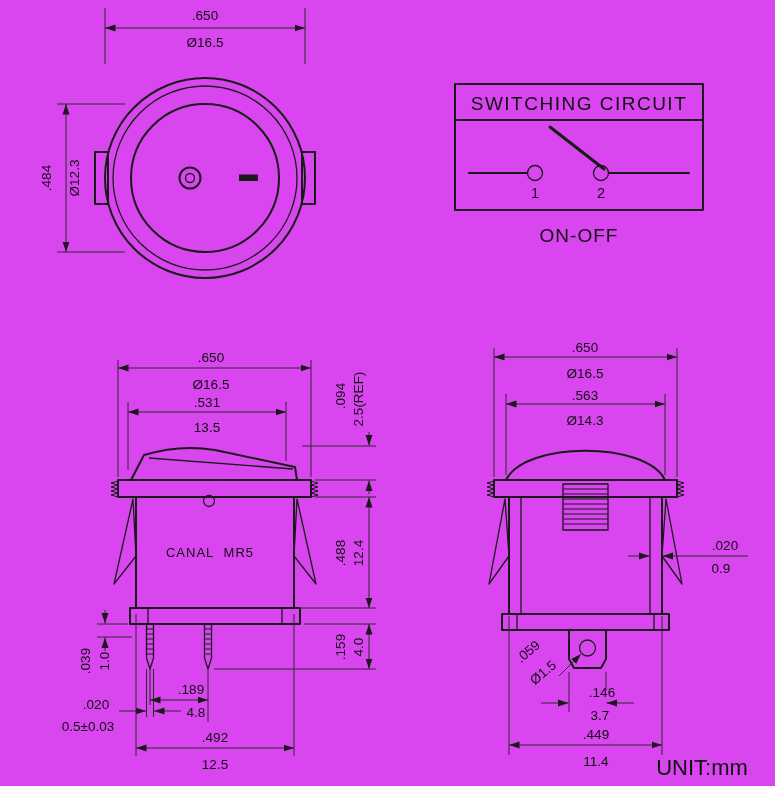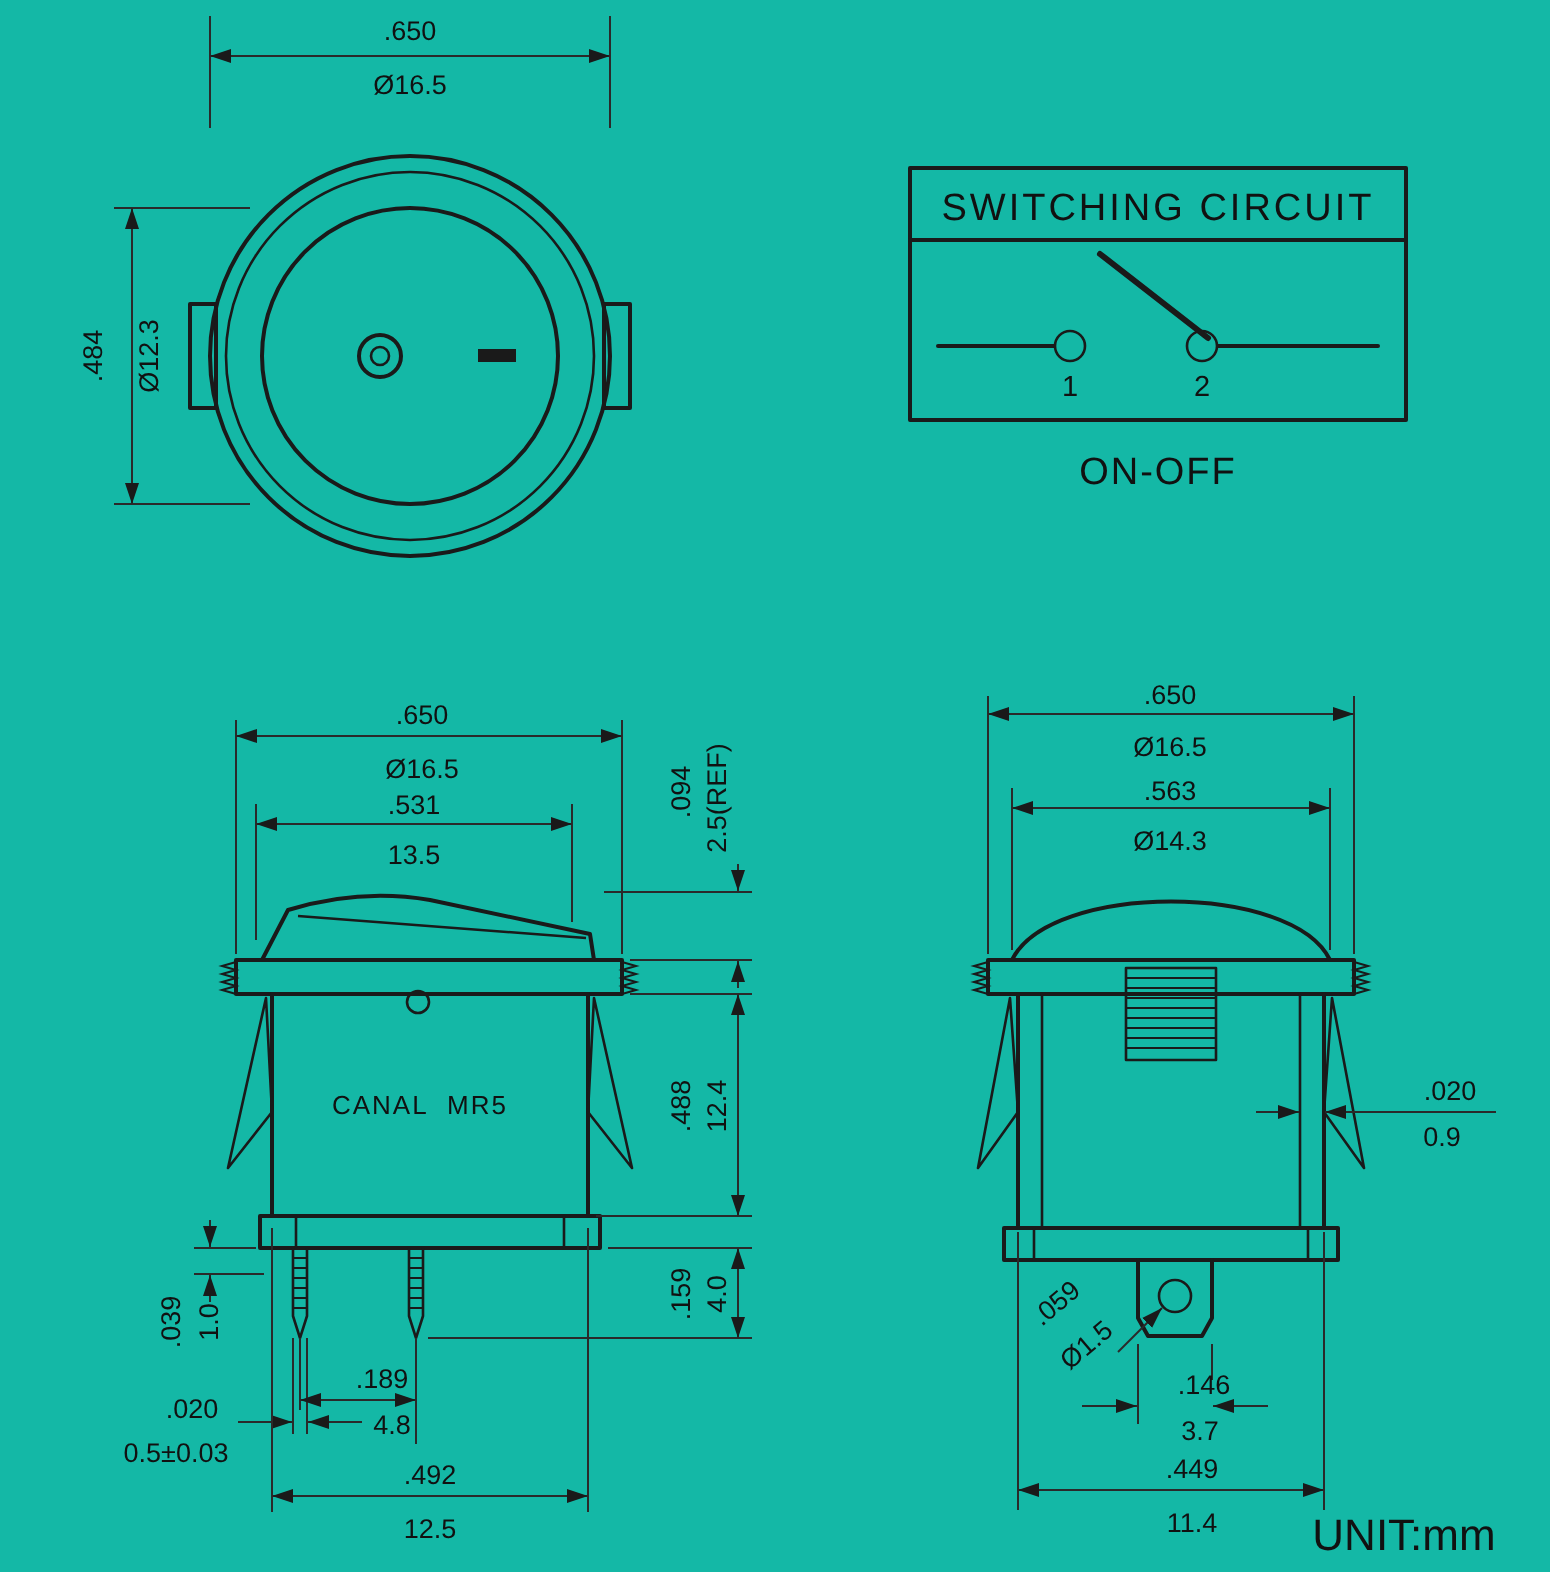--- a/index.html
+++ b/index.html
@@ -1,17 +1,17 @@
 <!DOCTYPE html>
 <html><head>
 <meta charset="utf-8">
 <style>
   html,body { margin:0; padding:0; background:#ffffff; }
   .page {
-    width:775px; height:786px; position:relative; background:#14b8a6;
+    width:775px; height:786px; position:relative; background:#d946ef;
     font-family:"Liberation Sans", sans-serif; overflow:hidden;
   }
   svg { display:block; }
   svg text {
     fill:#111111;
     font-family:"Liberation Sans", sans-serif;
     font-size:13.5px;
   }
   .outline  { stroke:#1a1a1a; stroke-width:2;   fill:none; stroke-linejoin:round; stroke-linecap:round; }
   .thin     { stroke:#1a1a1a; stroke-width:1.3; fill:none; stroke-linejoin:round; }

